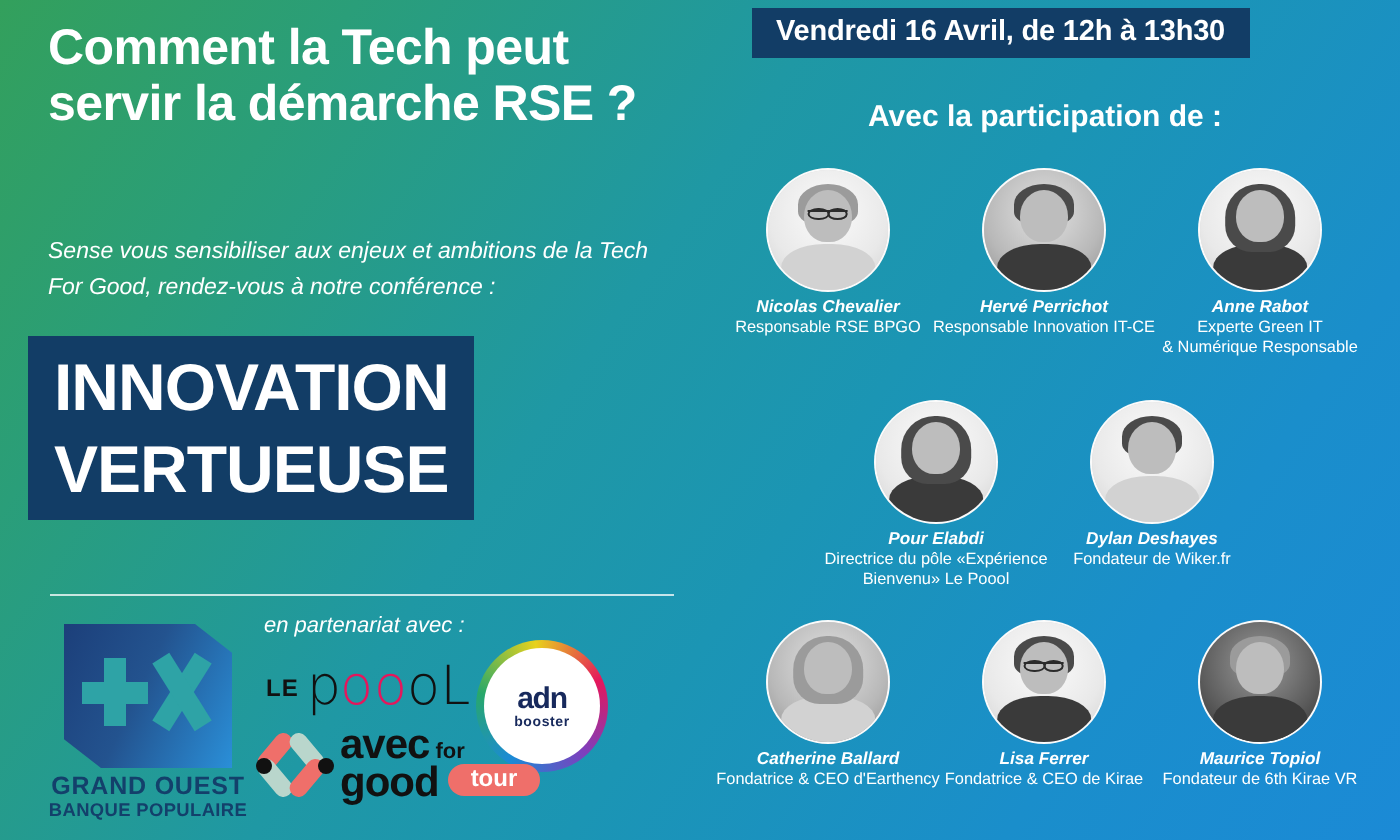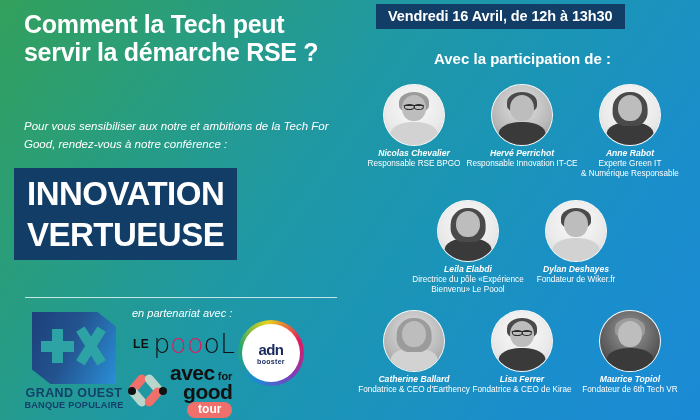--- a/index.html
+++ b/index.html
@@ -251,21 +251,21 @@
     border-radius: 50%;
     background: #111;
   }
   .d1 { left: 0px;  top: 16px; }
   .d2 { left: 31px; top: 16px; }
 
   .tfg-text { display: flex; flex-direction: column; line-height: 0.92; }
   .tfg-row1 { display: flex; align-items: baseline; }
   .tfg-tech { color: #111; font-size: 21px; font-weight: bold; letter-spacing: -0.5px; }
   .tfg-for  { color: #111; font-size: 11px; font-weight: bold; margin-left: 3px; }
-  .tfg-row2 { display: flex; align-items: flex-end; flex-direction: column; }
+  .tfg-row2 { display: flex; align-items: flex-start; }
   .tfg-good { color: #111; font-size: 21px; font-weight: bold; letter-spacing: -0.5px; }
   .tfg-tour {
     background: #ef6f6a;
     color: #ffffff;
     font-size: 12px;
     font-weight: bold;
     border-radius: 11px;
     padding: 2px 11px 3px 11px;
     margin-left: 5px;
   }
@@ -380,21 +380,21 @@
 </style>
 </head>
 <body>
 
 <div id="poster">
 
   <div class="left-col">
 
     <div class="headline">Comment la Tech peut servir la démarche RSE ?</div>
 
-    <div class="subhead">Pour vous sensibiliser aux notre et ambitions de la Tech For Good, rendez-vous à notre conférence :</div>
+    <div class="subhead">Sense vous sensibiliser aux enjeux et ambitions de la Tech For Good, rendez-vous à notre conférence :</div>
 
     <div class="title-block">
       <span class="title-line">INNOVATION</span>
       <span class="title-line second">VERTUEUSE</span>
     </div>
 
     <div class="divider"></div>
 
     <div class="bp-logo">
       <div class="bp-mark">
@@ -487,21 +487,21 @@
 &amp; Numérique Responsable</div>
     </div>
 
     <div class="speaker" style="left:64px; top:200px;">
       <div class="photo">
         <span class="pbg light"></span>
           <span class="pbody"></span>
         <span class="phair long"></span>
           <span class="phead"></span>
       </div>
-      <div class="sp-name">Leila Elabdi</div>
+      <div class="sp-name">Pour Elabdi</div>
       <div class="sp-role">Directrice du pôle «Expérience Bienvenu» Le Poool</div>
     </div>
 
     <div class="speaker" style="left:172px; top:200px;">
       <div class="photo">
         <span class="pbg light"></span>
           <span class="pbody lightB"></span>
         <span class="phair"></span>
           <span class="phead"></span>
       </div>
@@ -533,17 +533,17 @@
     </div>
 
     <div class="speaker" style="left:226px; top:310px;">
       <div class="photo">
         <span class="pbg dark"></span>
           <span class="pbody"></span>
         <span class="phair lightH"></span>
           <span class="phead"></span>
       </div>
       <div class="sp-name">Maurice Topiol</div>
-      <div class="sp-role">Fondateur de 6th Tech VR</div>
+      <div class="sp-role">Fondateur de 6th Kirae VR</div>
     </div>
 
   </div>
 </div>
 
 </body></html>

